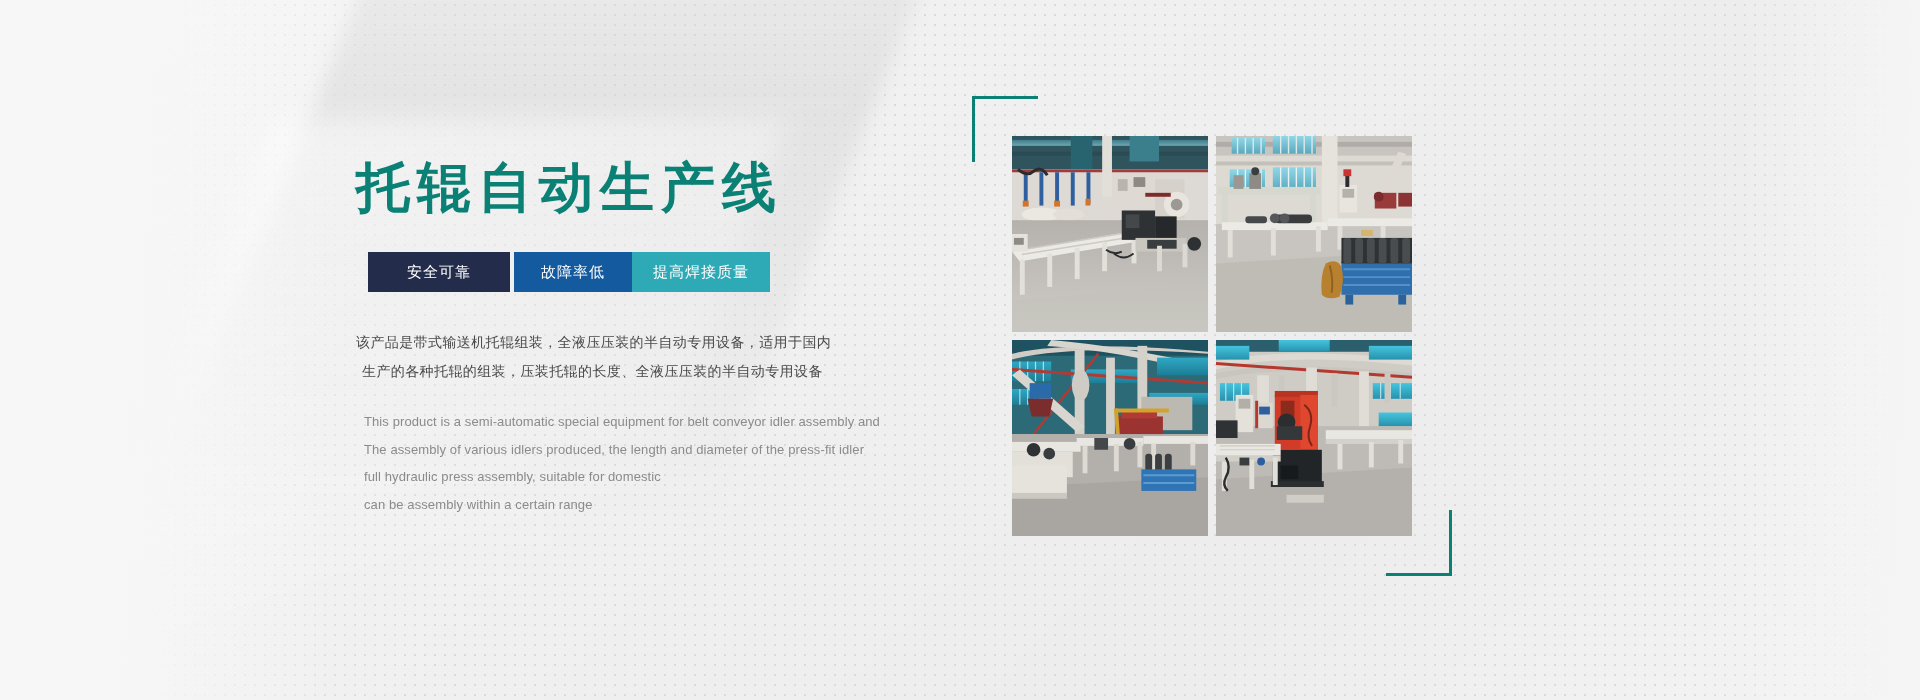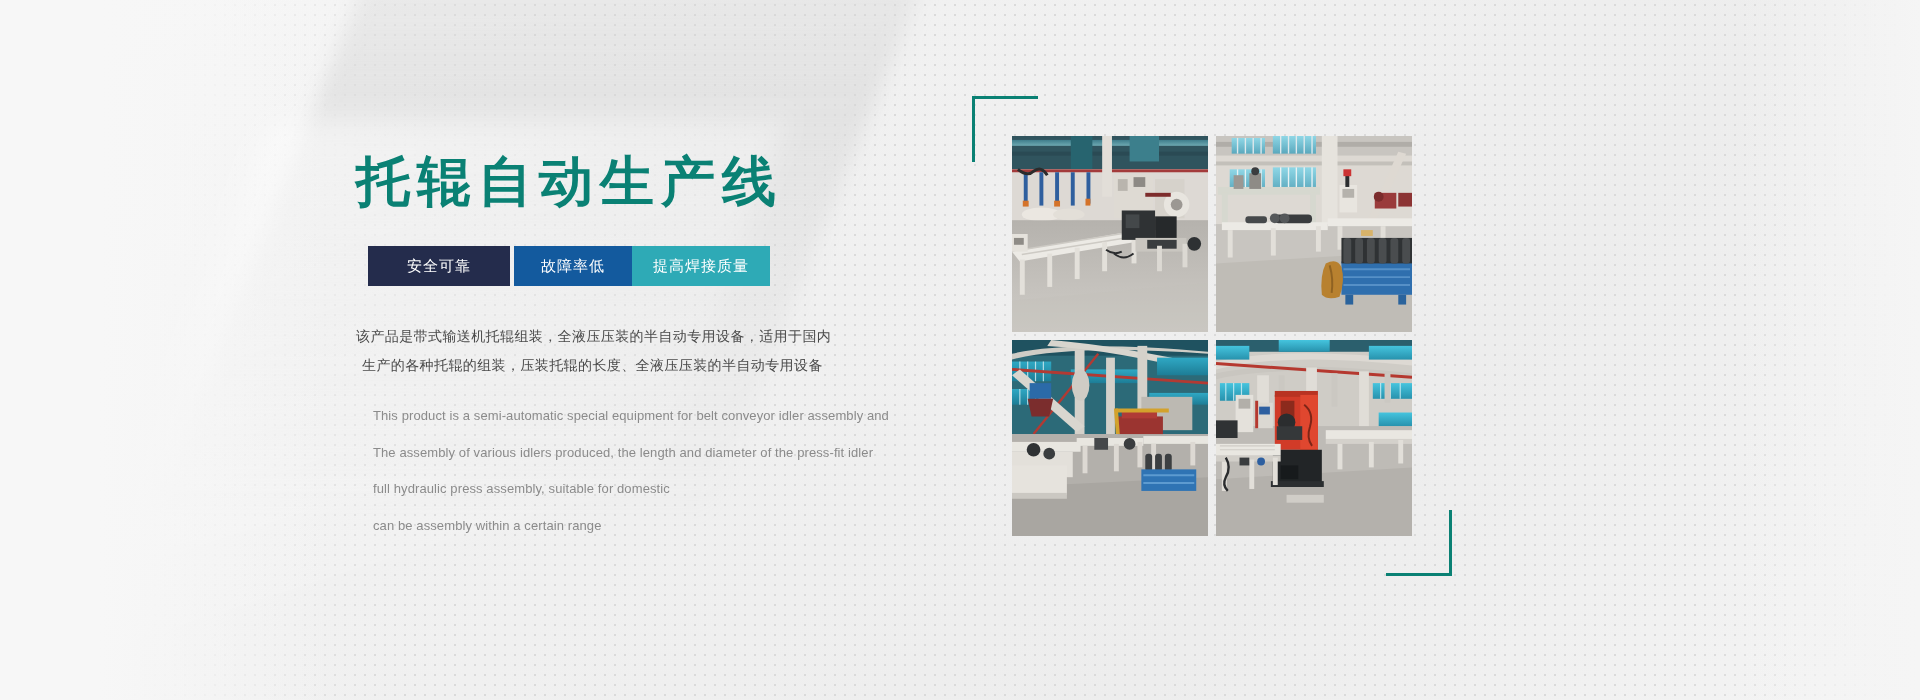--- a/index.html
+++ b/index.html
@@ -48,21 +48,21 @@
     background:linear-gradient(90deg,#f7f7f7 0%,#f7f7f7 30%,rgba(247,247,247,0) 100%);
   }
   .right-fade {
     position:absolute; right:0; top:0; width:180px; height:700px;
     background:linear-gradient(270deg,#f5f5f5 0%,rgba(245,245,245,0) 100%);
   }
 
   
   .left-col {
     position:absolute;
-    left:356px; top:150px;
+    left:356px; top:156px;
     width:600px;
   }
   .hero-title {
     font-size:54px;
     font-weight:700;
     letter-spacing:7px;
     color:#0a8174;
     line-height:1.15;
     white-space:nowrap;
   }
@@ -99,21 +99,21 @@
   .cn-desc .l2 { padding-left:6px; }
 
   .en-desc {
     margin-top:26px;
     font-size:13px;
     line-height:19.5px;
     color:#8b8b8b;
     width:560px;
     letter-spacing:.1px;
   }
-  .en-desc p { margin:17px; }
+  .en-desc p { margin:8px; }
 
   
   .gallery {
     position:absolute;
     left:1012px; top:136px;
     width:400px; height:400px;
   }
   .corner {
     position:absolute;
     width:66px; height:66px;

